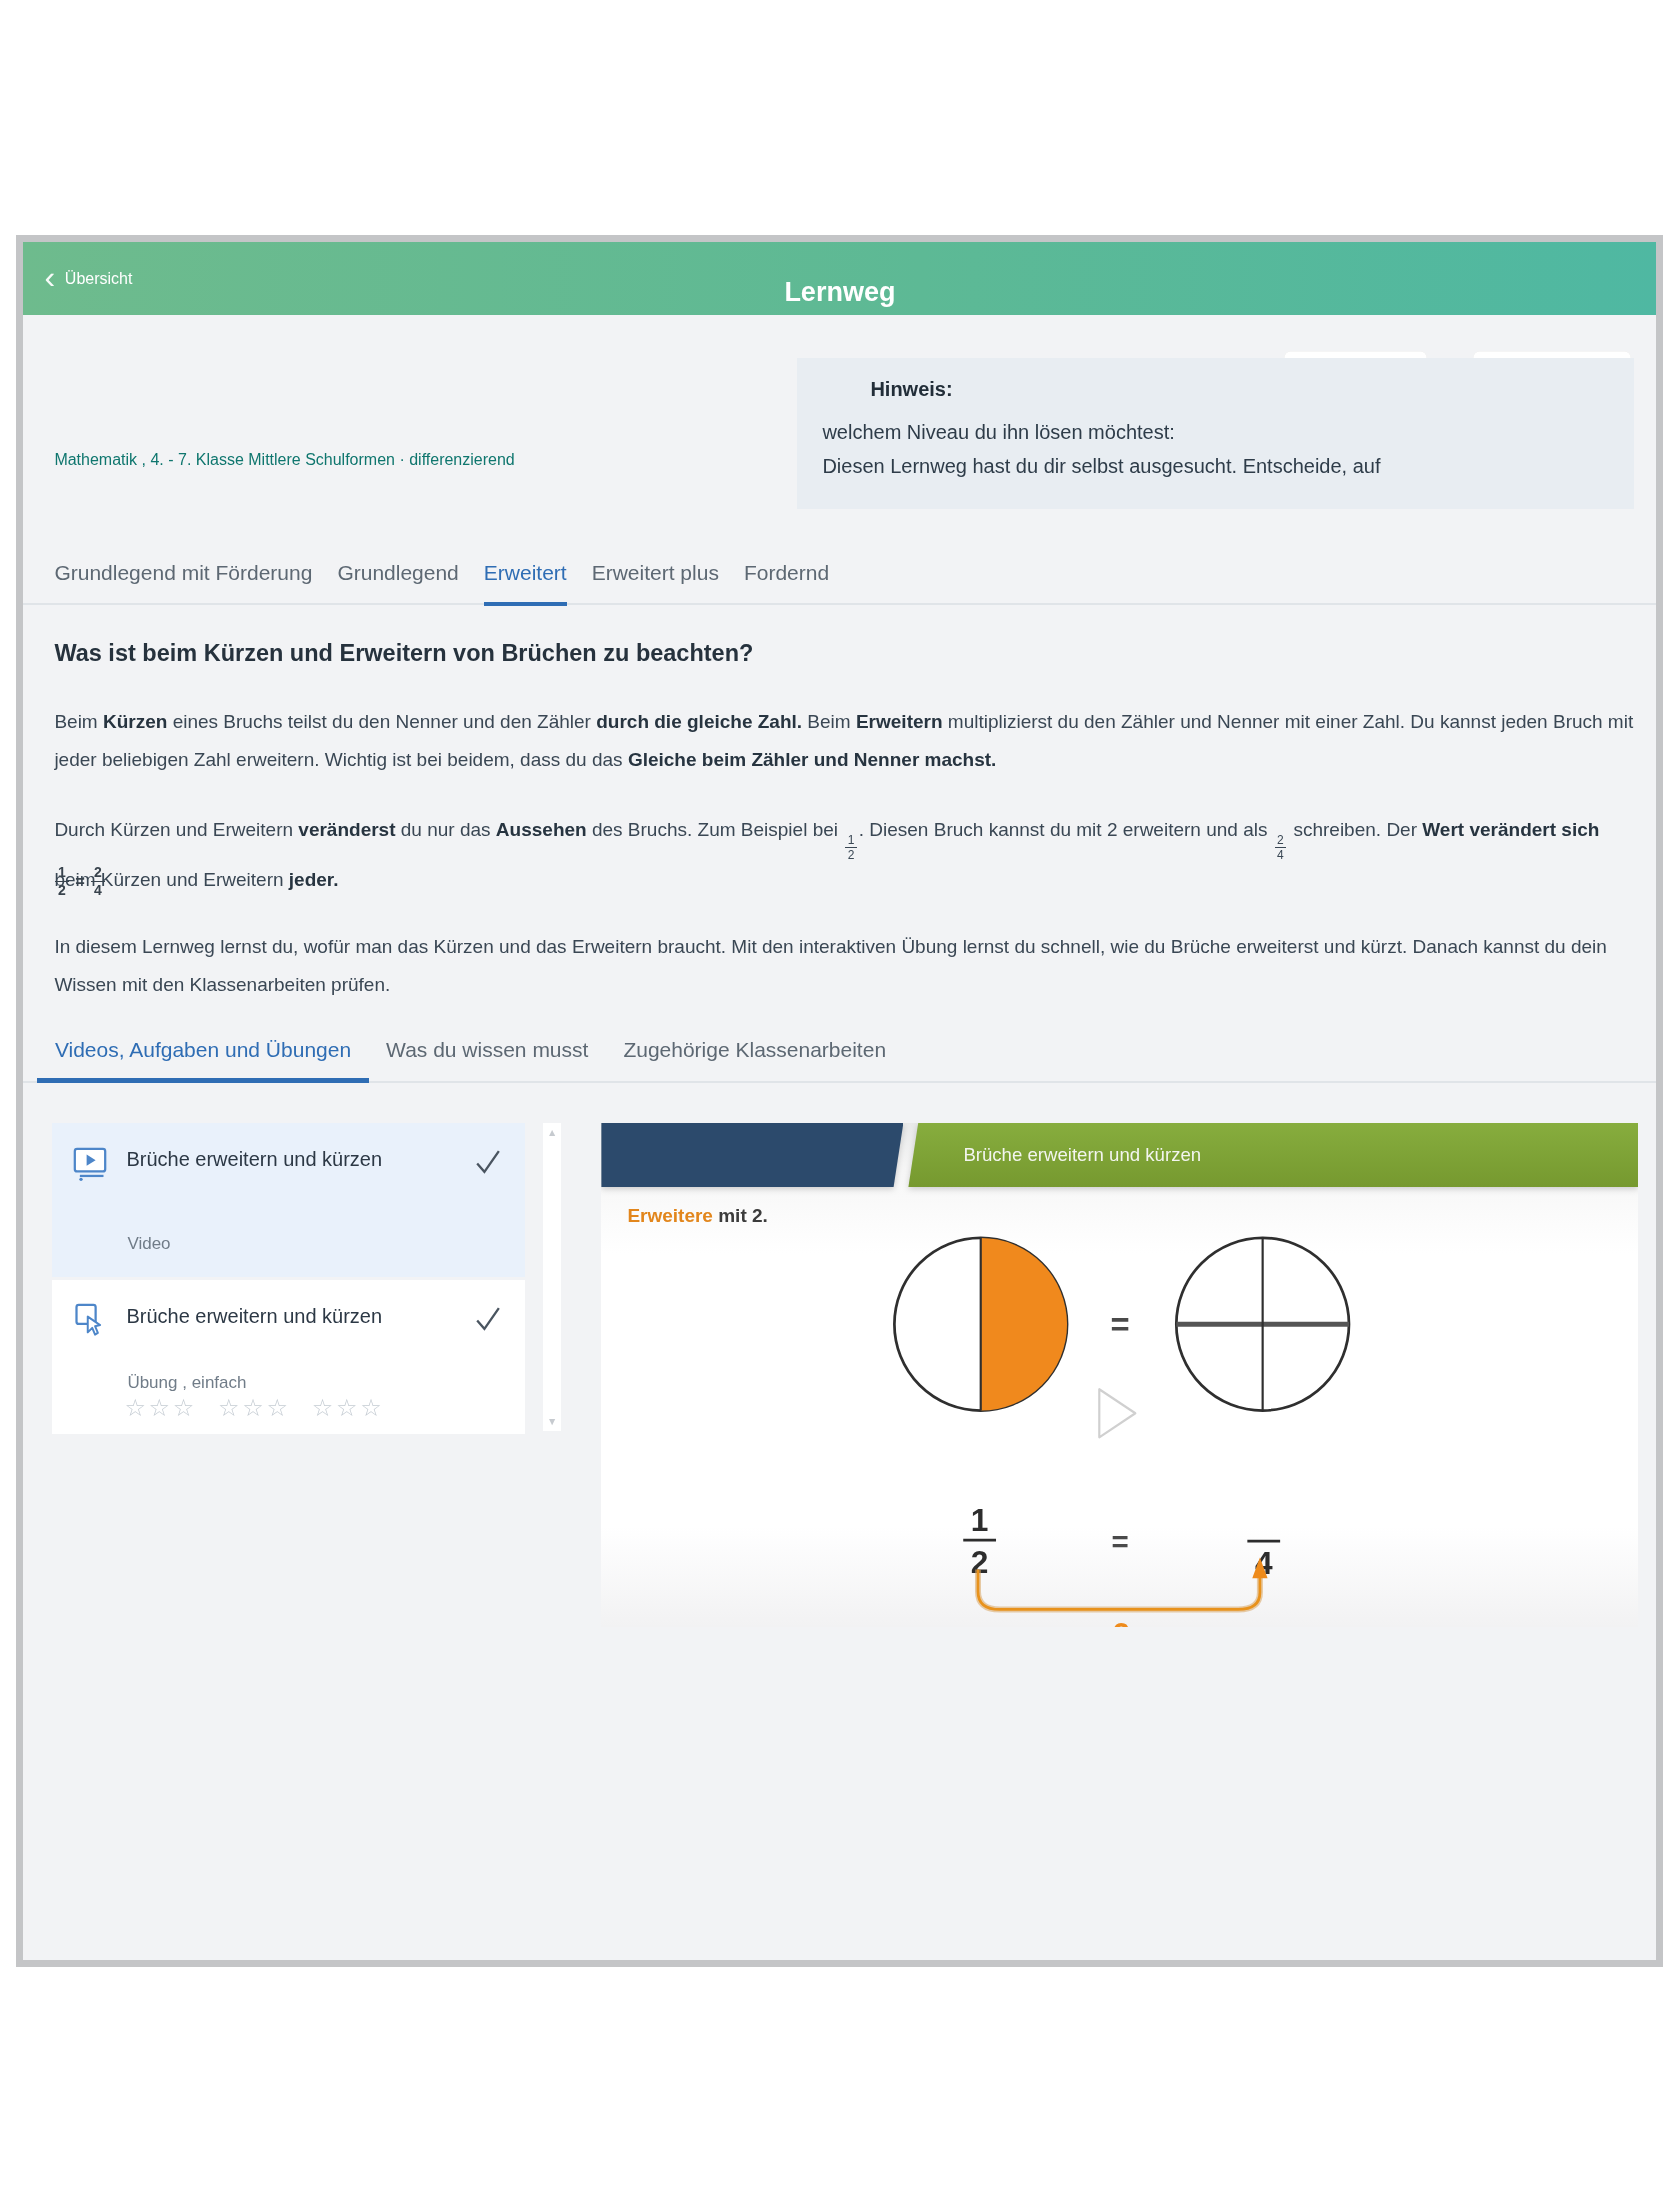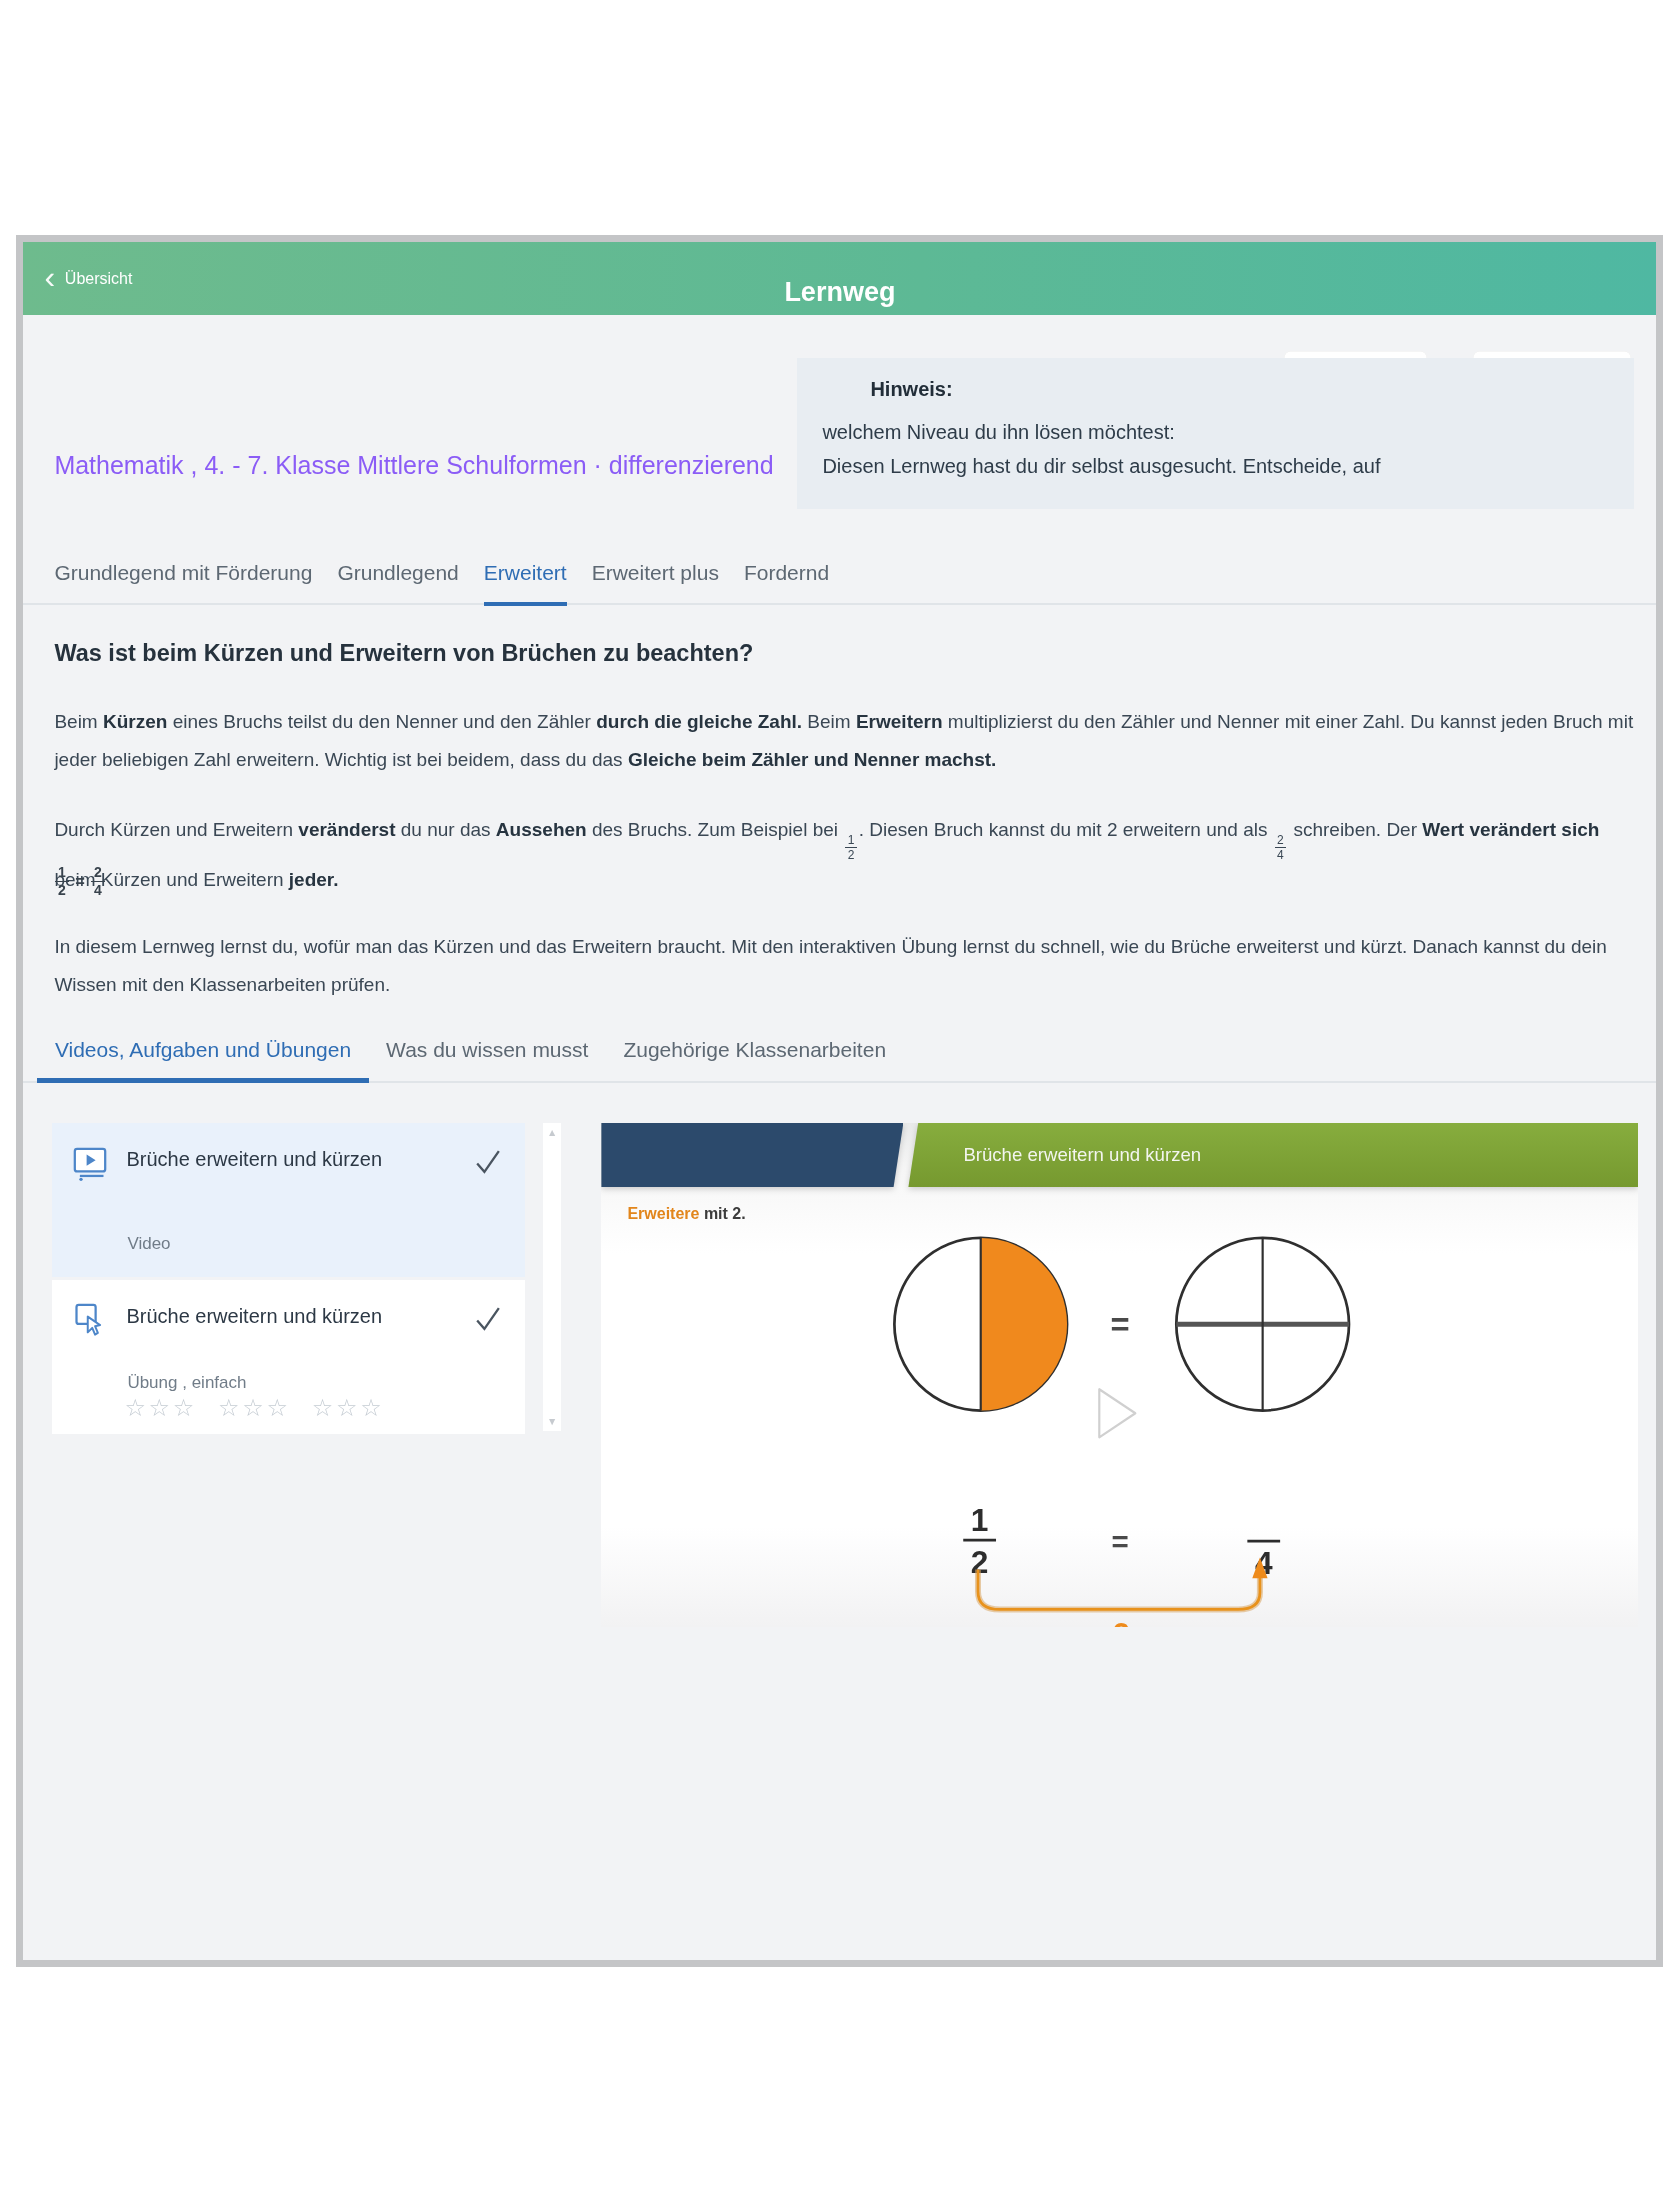--- a/index.html
+++ b/index.html
@@ -10,21 +10,21 @@
 
   
   .appbar{position:absolute;left:0;top:0;width:100%;height:73px;background:linear-gradient(90deg,#6ebb8d 0%,#5db995 55%,#4fb8a2 100%);}
   .backbtn{position:absolute;left:21px;top:0;height:73px;display:flex;align-items:center;color:#ffffff;cursor:pointer;}
   .backbtn .chev{font-size:32px;font-weight:300;line-height:1;margin-right:9.8px;opacity:.95;transform:translateY(-2.2px);}
   .backbtn .blabel{font-size:16px;}
   .appbar-title{position:absolute;left:0;top:0;width:100%;height:57px;display:flex;align-items:center;justify-content:center;color:#ffffff;font-size:27px;font-weight:bold;margin-top:22px;}
 
   
   .page-title{position:absolute;left:31px;top:105px;font-size:31px;font-weight:bold;color:#32383e;}
-  .page-subtitle{position:absolute;left:31px;top:209px;font-size:25px;color:#8b5cf6;}
+  .page-subtitle{position:absolute;left:31px;top:209px;font-size:16px;color:#0f766e;}
   .pill{position:absolute;height:7.6px;background:#ffffff;border-radius:6.6px 6.6px 0 0;box-shadow:0 0 0 0.5px #ececec inset;}
   .pill1{left:1261px;top:109px;width:143px;}
   .pill2{left:1450px;top:109px;width:158px;}
   .hinweis{position:absolute;left:774px;top:116px;width:837px;height:151px;background:#e8edf2;padding:19.7px 25px;}
   .hinweis .ht{font-size:20px;font-weight:bold;color:#222e39;margin-bottom:14px;margin-left:48px;}
   .hinweis .hl{font-size:20px;color:#2e3c49;line-height:34px;}
 
   
   .tabs1-divider{position:absolute;left:0;top:361px;width:100%;height:1.6px;background:#e0e4e8;}
   .tabs1{position:absolute;left:31px;top:316px;display:flex;}
@@ -72,21 +72,21 @@
 
   
   .panel{position:absolute;left:578px;top:881px;width:1037px;height:504px;overflow:hidden;
          background:linear-gradient(180deg,#e9eaea 0%,#f6f6f6 9%,#ffffff 26%,#ffffff 80%,#f2f2f3 100%);}
   .ribbon{position:absolute;left:0;top:0;width:100%;height:64px;filter:drop-shadow(0 2.7px 3.3px rgba(0,0,0,.18));}
   .rb-navy{position:absolute;left:0;top:0;width:302px;height:64px;background:#2c4a6c;
            clip-path:polygon(0 0,100% 0,calc(100% - 9.8px) 100%,0 100%);}
   .rb-green{position:absolute;left:307px;top:0;width:730px;height:64px;background:linear-gradient(180deg,#87ad3e,#76992f);
            clip-path:polygon(9.8px 0,100% 0,100% 100%,0 100%);}
   .rb-title{position:absolute;left:55px;top:0;height:64px;display:flex;align-items:center;color:#f3f5ef;font-size:18.6px;}
-  .task{position:absolute;left:26px;top:82px;font-size:16px;font-weight:bold;}
+  .task{position:absolute;left:26px;top:82px;font-size:19px;font-weight:bold;}
   .task .verb{color:#e2861c;}
   .task .rest{color:#3c3c3c;}
   .scene{position:absolute;left:0;top:64px;}
 </style>
 </head>
 <body>
 
 <div class="screen">
   <div class="card">
     <div class="card-inner">

